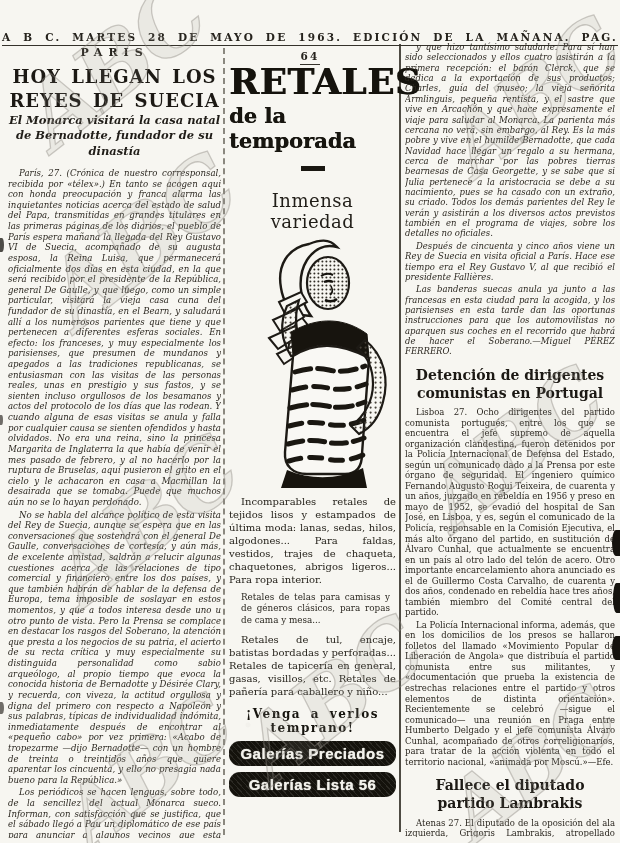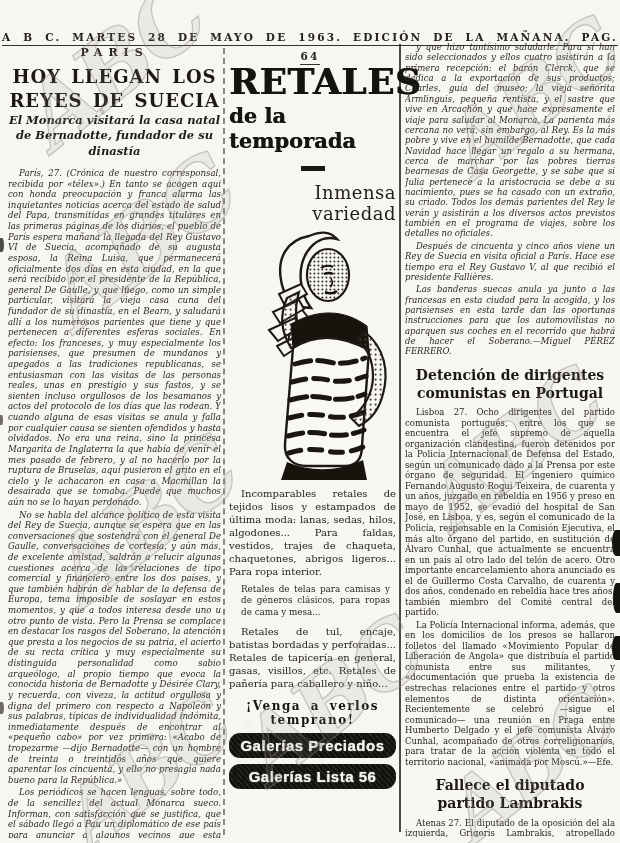--- a/index.html
+++ b/index.html
@@ -42,21 +42,21 @@
     text-align:justify; text-indent:11px; color:#2b2720;}
   .col-left .body-it{margin-top:9px;}
   
   .col-ad{position:absolute; left:229px; top:48px; width:167px; z-index:2;}
   .tagline{font-size:13.5px;}
   .tagline span{border-bottom:1px solid #26231d; padding-bottom:1px;}
   .ad-title{margin-top:15px; font-size:36px; font-weight:bold; letter-spacing:0.5px; line-height:1.05;
     color:#15130d; text-shadow:0.7px 0 0 #15130d;}
   .ad-sub{font-size:21px; font-weight:bold; margin-top:2px; color:#17150f; text-shadow:0.4px 0 0 #17150f;}
   .ad-dash{width:24px; height:5px; background:#1a1812; margin:13px auto 0 auto;}
-  .ad-variety{margin-top:11px; font-size:18px; letter-spacing:0.5px; color:#211e18; text-align:right;
+  .ad-variety{margin-top:19px; font-size:18px; letter-spacing:0.5px; color:#211e18; text-align:center;
     font-weight:500;}
   .ad-illo{margin-top:4px; height:252px;}
   .ad-body1,.ad-body3{margin-top:7px; font-size:10px; line-height:1.3; text-align:justify; text-indent:12px; color:#26231c;}
   .ad-body2{margin:6px 6px 0 12px; font-size:8.8px; line-height:1.3; text-align:justify; color:#2b2821;}
   .ad-cta{margin-top:9px; font-size:12px; font-weight:bold; letter-spacing:1.5px; word-spacing:4px; text-align:center; color:#17150f;}
   .store{
     margin-top:6px; height:25px; line-height:25px; text-align:center;
     background:#14120c;
     background-image:repeating-linear-gradient(48deg, rgba(247,246,241,0.10) 0 1px, transparent 1px 4px);
     color:#f3f2ec; font-family:"Liberation Sans", sans-serif; font-weight:bold; font-size:15px;

